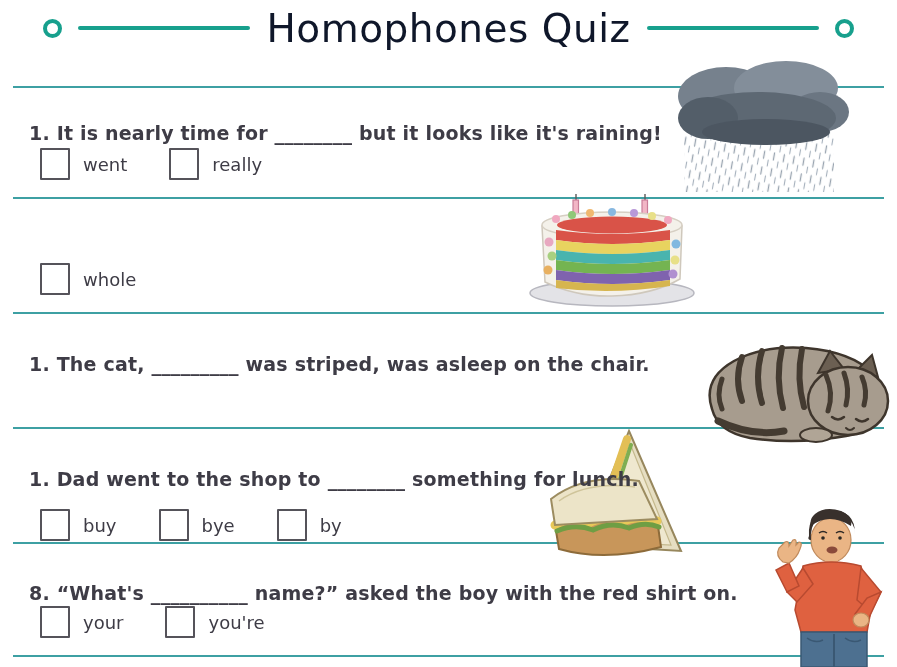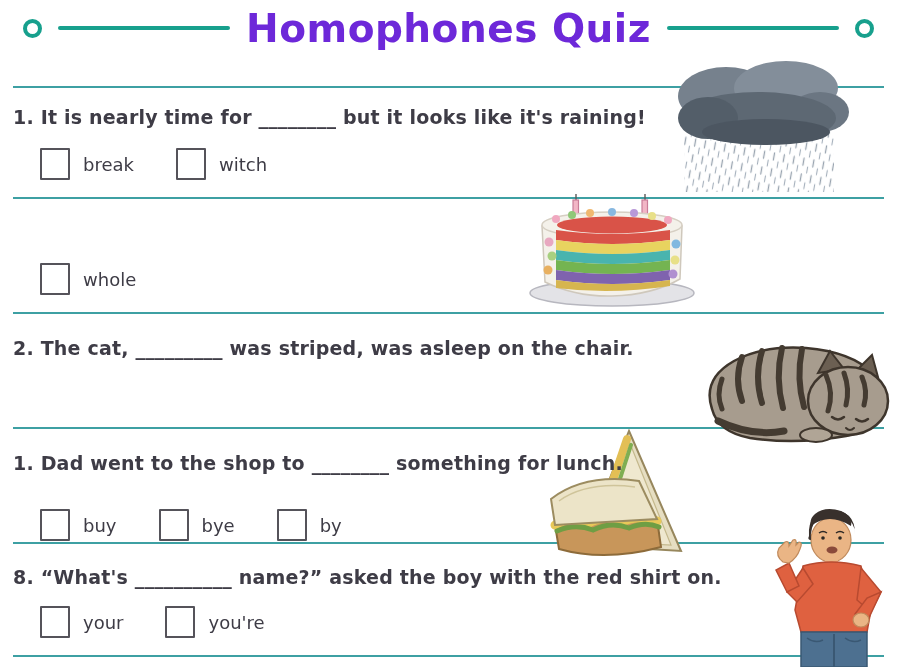--- a/index.html
+++ b/index.html
@@ -11,28 +11,28 @@
   .title-row{
     position:absolute;top:0;left:0;width:100%;height:56px;
     display:flex;align-items:center;justify-content:center;gap:16px;z-index:3;
   }
   .ring{
     width:11px;height:11px;border:4px solid #17a08d;border-radius:50%;
     background:#fff;flex:0 0 auto;
   }
   .rule{height:4px;width:172px;background:#17a08d;border-radius:2px;flex:0 0 auto;}
   h1.title{
-    margin:0;font-size:39px;font-weight:700;color:#6d28d9;letter-spacing:.5px;
+    margin:0;font-size:39px;font-weight:400;color:#0f172a;letter-spacing:.5px;
     white-space:nowrap;
   }
   
   .sep{position:absolute;left:13px;width:871px;height:2px;background:#3da0a3;z-index:1;}
   
   .q-text{
-    position:absolute;left:13px;margin:0;font-size:19px;font-weight:600;
+    position:absolute;left:13px;margin:16px;font-size:19px;font-weight:600;
     letter-spacing:.2px;white-space:nowrap;z-index:3;
   }
   .options{position:absolute;left:40px;display:flex;column-gap:42px;z-index:3;}
   .option{display:flex;align-items:center;cursor:pointer;}
   .checkbox{
     width:26px;height:28px;border:2px solid #55535a;border-radius:1px;
     background:#fff;flex:0 0 auto;
   }
   .option-label{margin-left:13px;font-size:18px;font-weight:500;}
   
@@ -55,36 +55,36 @@
   <div class="sep" style="top:197px"></div>
   <div class="sep" style="top:312px"></div>
   <div class="sep" style="top:427px"></div>
   <div class="sep" style="top:542px"></div>
   <div class="sep" style="top:655px"></div>
 
   <p class="q-text" style="top:106px">1. It is nearly time for ________ but it looks like it's raining!</p>
   <div class="options" style="top:148px">
     <label class="option">
       <span class="checkbox"></span>
-      <span class="option-label">break</span>
-    </label>
-    <label class="option">
-      <span class="checkbox"></span>
-      <span class="option-label">witch</span>
+      <span class="option-label">went</span>
+    </label>
+    <label class="option">
+      <span class="checkbox"></span>
+      <span class="option-label">really</span>
     </label>
   </div>
 
   <div class="options" style="top:263px">
     <label class="option">
       <span class="checkbox"></span>
       <span class="option-label">whole</span>
     </label>
   </div>
 
-  <p class="q-text" style="top:337px">2. The cat, _________ was striped, was asleep on the chair.</p>
+  <p class="q-text" style="top:337px">1. The cat, _________ was striped, was asleep on the chair.</p>
 
   <p class="q-text" style="top:452px">1. Dad went to the shop to ________ something for lunch.</p>
   <div class="options" style="top:509px">
     <label class="option">
       <span class="checkbox"></span>
       <span class="option-label">buy</span>
     </label>
     <label class="option">
       <span class="checkbox"></span>
       <span class="option-label">bye</span>

